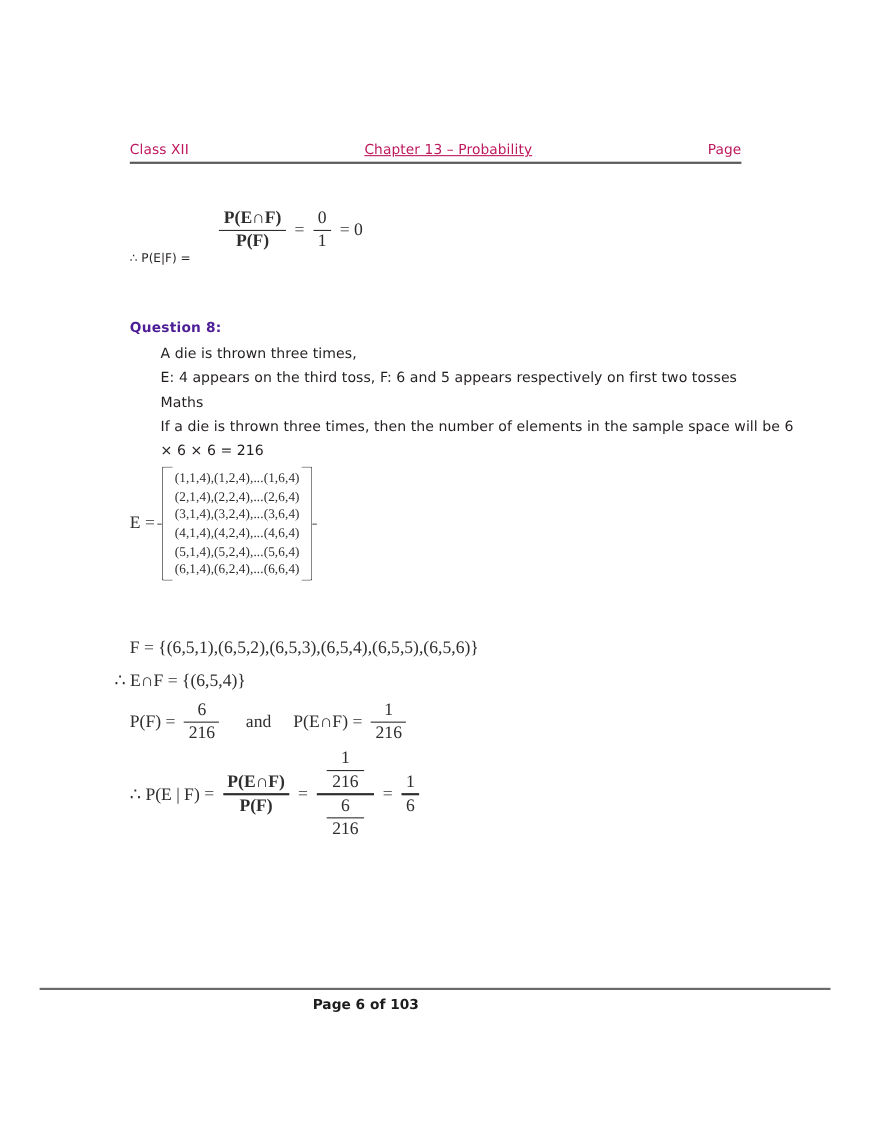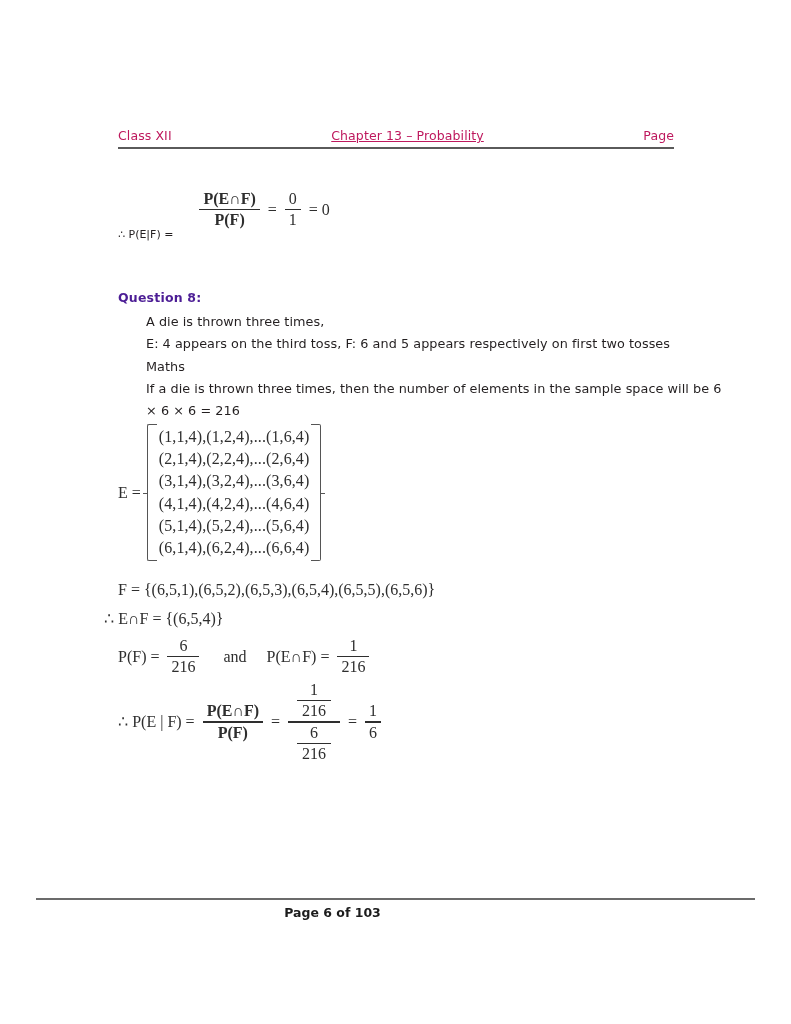--- a/index.html
+++ b/index.html
@@ -198,21 +198,21 @@
   }
   .brace-l::after { left: -1px; }
   .brace-r::after { right: -1px; }
 
   .setrows {
     display: flex;
     flex-direction: column;
     padding: 2px 3px;
   }
   .setrow {
-    font-size: 16px;
+    font-size: 12px;
     line-height: 1.39;
     white-space: nowrap;
     letter-spacing: .1px;
   }
 
   
   #eqF { left: 118px; top: 581px; font-size: 16px; white-space: nowrap; }
   #eqEF { left: 104px; top: 609px; font-size: 16px; white-space: nowrap; }
 
   

